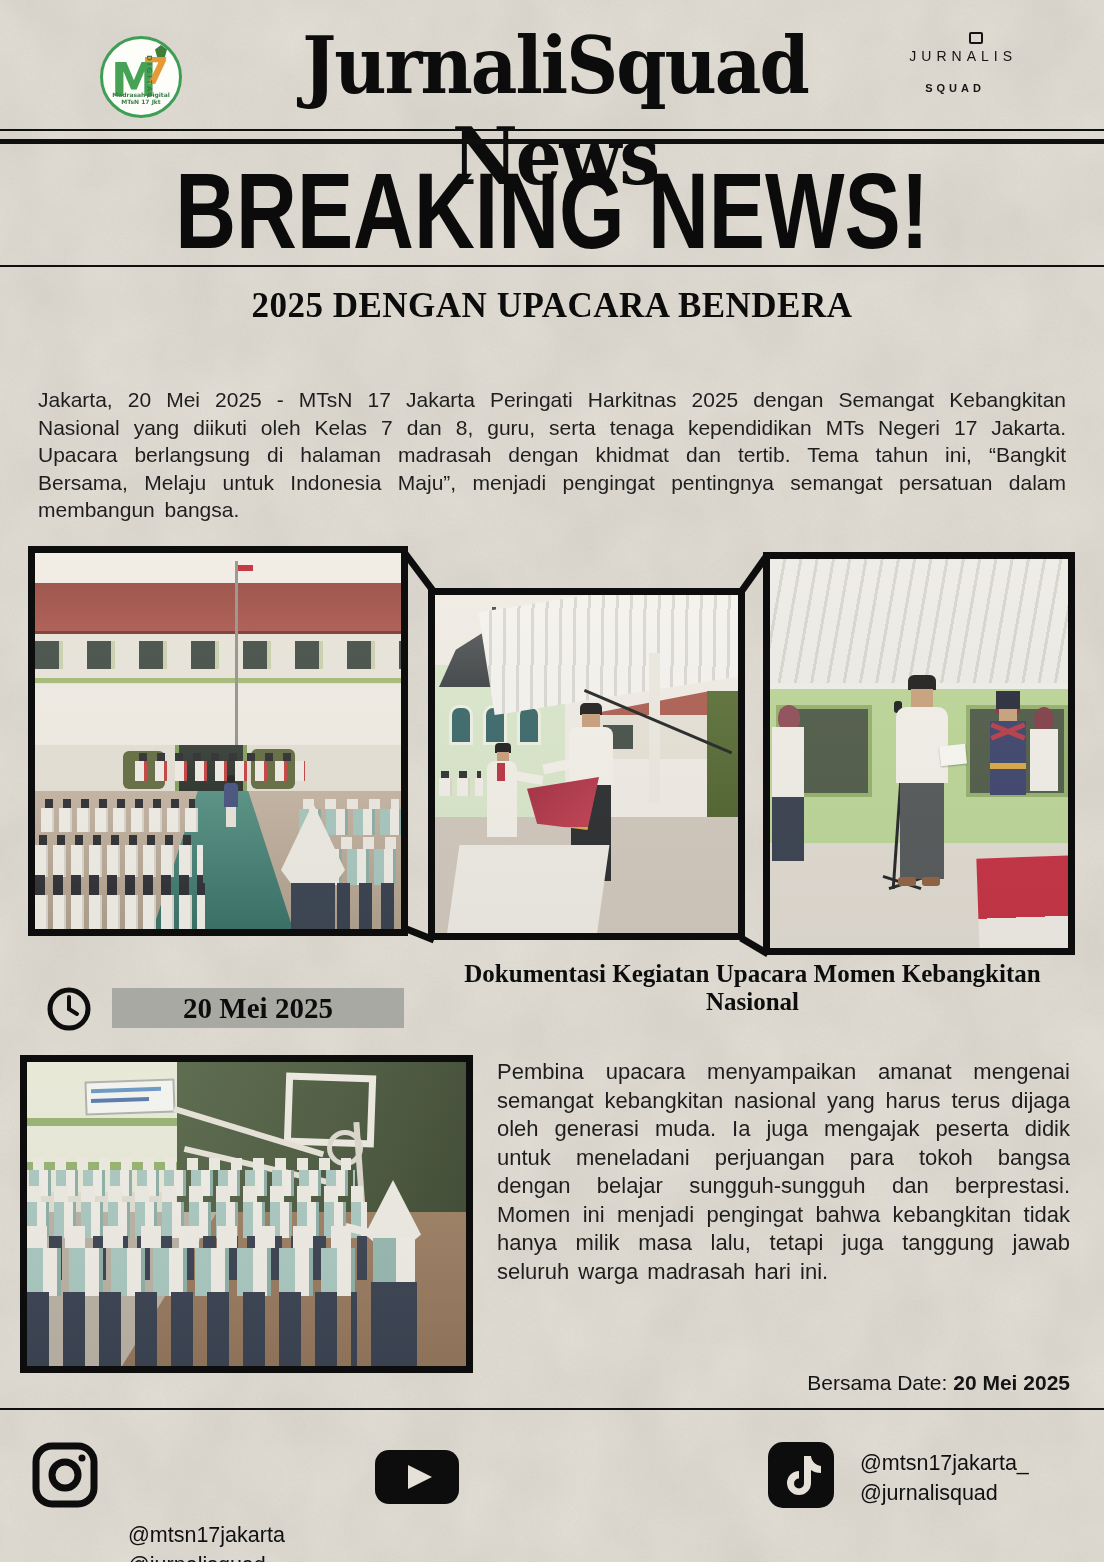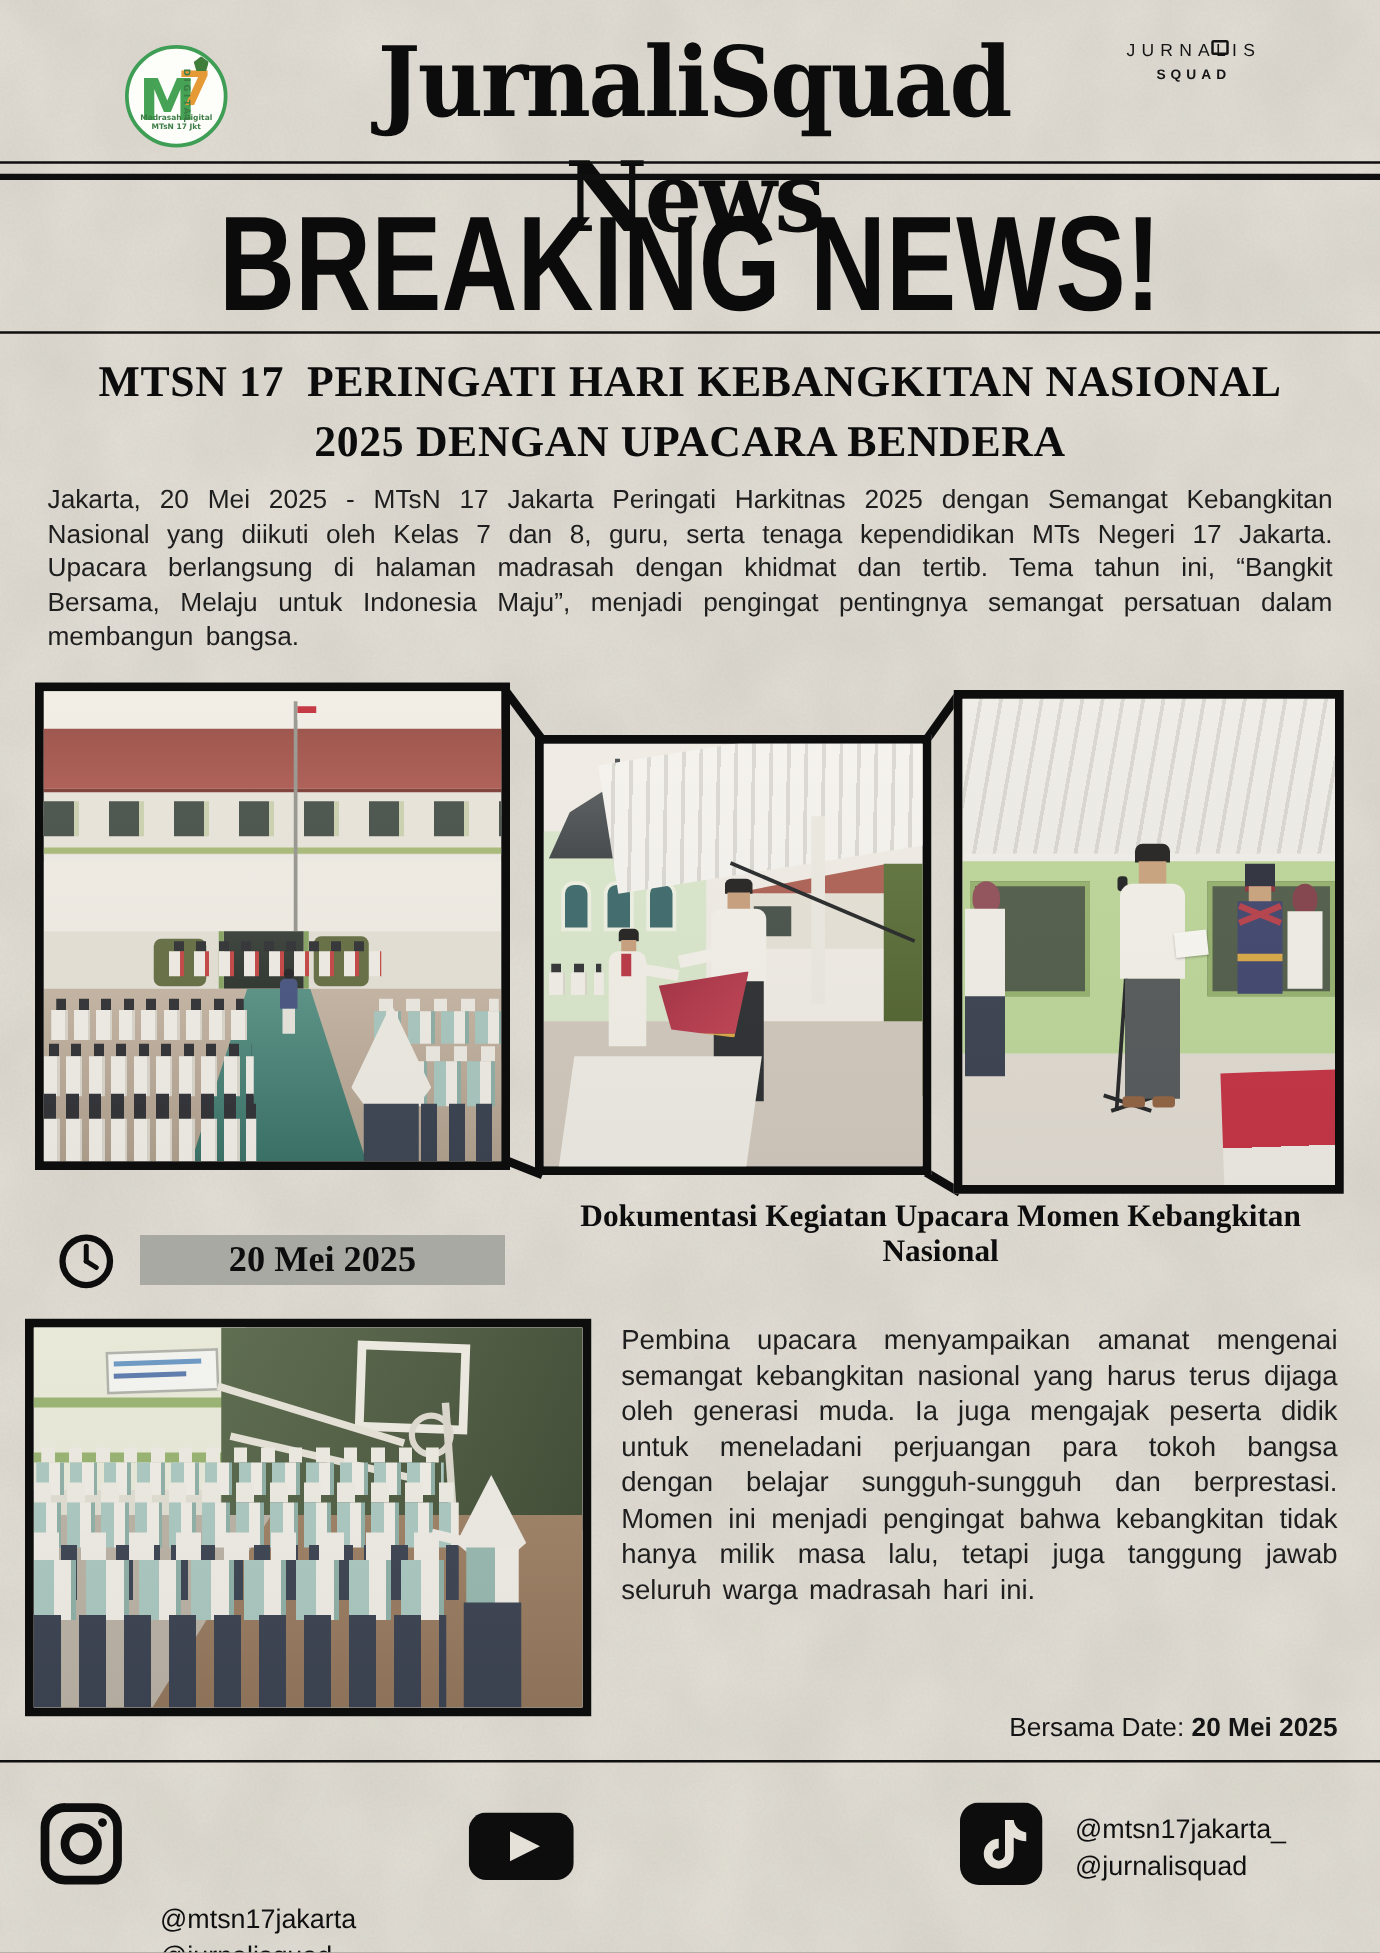--- a/index.html
+++ b/index.html
@@ -16,22 +16,22 @@
   .logo-vert{position:absolute;right:26px;top:16px;font:700 7px "DejaVu Sans",sans-serif;color:#3c7d46;
     writing-mode:vertical-rl;letter-spacing:2px;}
   .logo-sub{position:absolute;left:6px;right:6px;bottom:10px;font:700 6px "DejaVu Sans",sans-serif;color:#3c7d46;}
   .logo-badge{position:absolute;right:12px;top:6px;width:12px;height:12px;background:#3f7d3a;
     clip-path:polygon(50% 0,100% 38%,82% 100%,18% 100%,0 38%);}
   .masthead-title{left:215px;top:26px;width:680px;text-align:center;
     font:700 72px "DejaVu Serif",serif;letter-spacing:-2px;transform:scaleY(1.08);color:#0c0c0c;}
   .js-logo{left:893px;top:28px;width:124px;text-align:center;color:#141414;}
   .js-mono{font:700 56px "DejaVu Serif",serif;letter-spacing:-10px;line-height:58px;}
   .js-cam{position:absolute;right:34px;top:4px;width:10px;height:8px;border:2px solid #141414;border-radius:2px;}
-  .js-line1{font:400 14px "Liberation Sans",sans-serif;letter-spacing:5px;margin-top:4px;}
-  .js-line2{font:700 11px "Liberation Sans",sans-serif;letter-spacing:4px;margin-top:6px;}
+  .js-line1{font:400 14px "Liberation Sans",sans-serif;letter-spacing:5px;margin-top:20px;text-align:right;}
+  .js-line2{font:700 11px "Liberation Sans",sans-serif;letter-spacing:4px;margin-top:18px;}
 
   .rule{position:absolute;left:0;right:0;background:#0f0f0f;z-index:1;}
   #rule-thin-top{top:129px;height:2px;}
   #rule-thick-top{top:139px;height:5px;}
   #rule-under-breaking{top:265px;height:2px;}
   #rule-bottom{top:1408px;height:2px;}
 
   
   .breaking{left:0;right:0;top:148px;text-align:center;
     font:700 108px "Liberation Sans",sans-serif;letter-spacing:0px;
@@ -115,21 +115,20 @@
     <div class="js-line2">SQUAD</div>
   </div>
 
   <div id="rule-thin-top" class="rule"></div>
   <div id="rule-thick-top" class="rule"></div>
 
   <div class="layer breaking">BREAKING NEWS!</div>
   <div id="rule-under-breaking" class="rule"></div>
 
   <div class="layer headline">
-    <div>MTSN 17&nbsp; PERINGATI HARI KEBANGKITAN NASIONAL</div>
     <div>2025 DENGAN UPACARA BENDERA</div>
   </div>
 
   <div class="layer lead">Jakarta, 20 Mei 2025 - MTsN 17 Jakarta Peringati Harkitnas 2025 dengan Semangat Kebangkitan Nasional yang diikuti oleh Kelas 7 dan 8, guru, serta tenaga kependidikan MTs Negeri 17 Jakarta. Upacara berlangsung di halaman madrasah dengan khidmat dan tertib. Tema tahun ini, “Bangkit Bersama, Melaju untuk Indonesia Maju”, menjadi pengingat pentingnya semangat persatuan dalam membangun bangsa.</div>
 
   <svg class="layer" style="left:0;top:540px;" width="1104" height="460">
     <line x1="404" y1="12" x2="434" y2="52" stroke="#0d0d0d" stroke-width="7"></line>
     <line x1="404" y1="388" x2="434" y2="400" stroke="#0d0d0d" stroke-width="7"></line>
     <line x1="741" y1="52" x2="768" y2="14" stroke="#0d0d0d" stroke-width="7"></line>
     <line x1="741" y1="398" x2="768" y2="414" stroke="#0d0d0d" stroke-width="7"></line>

